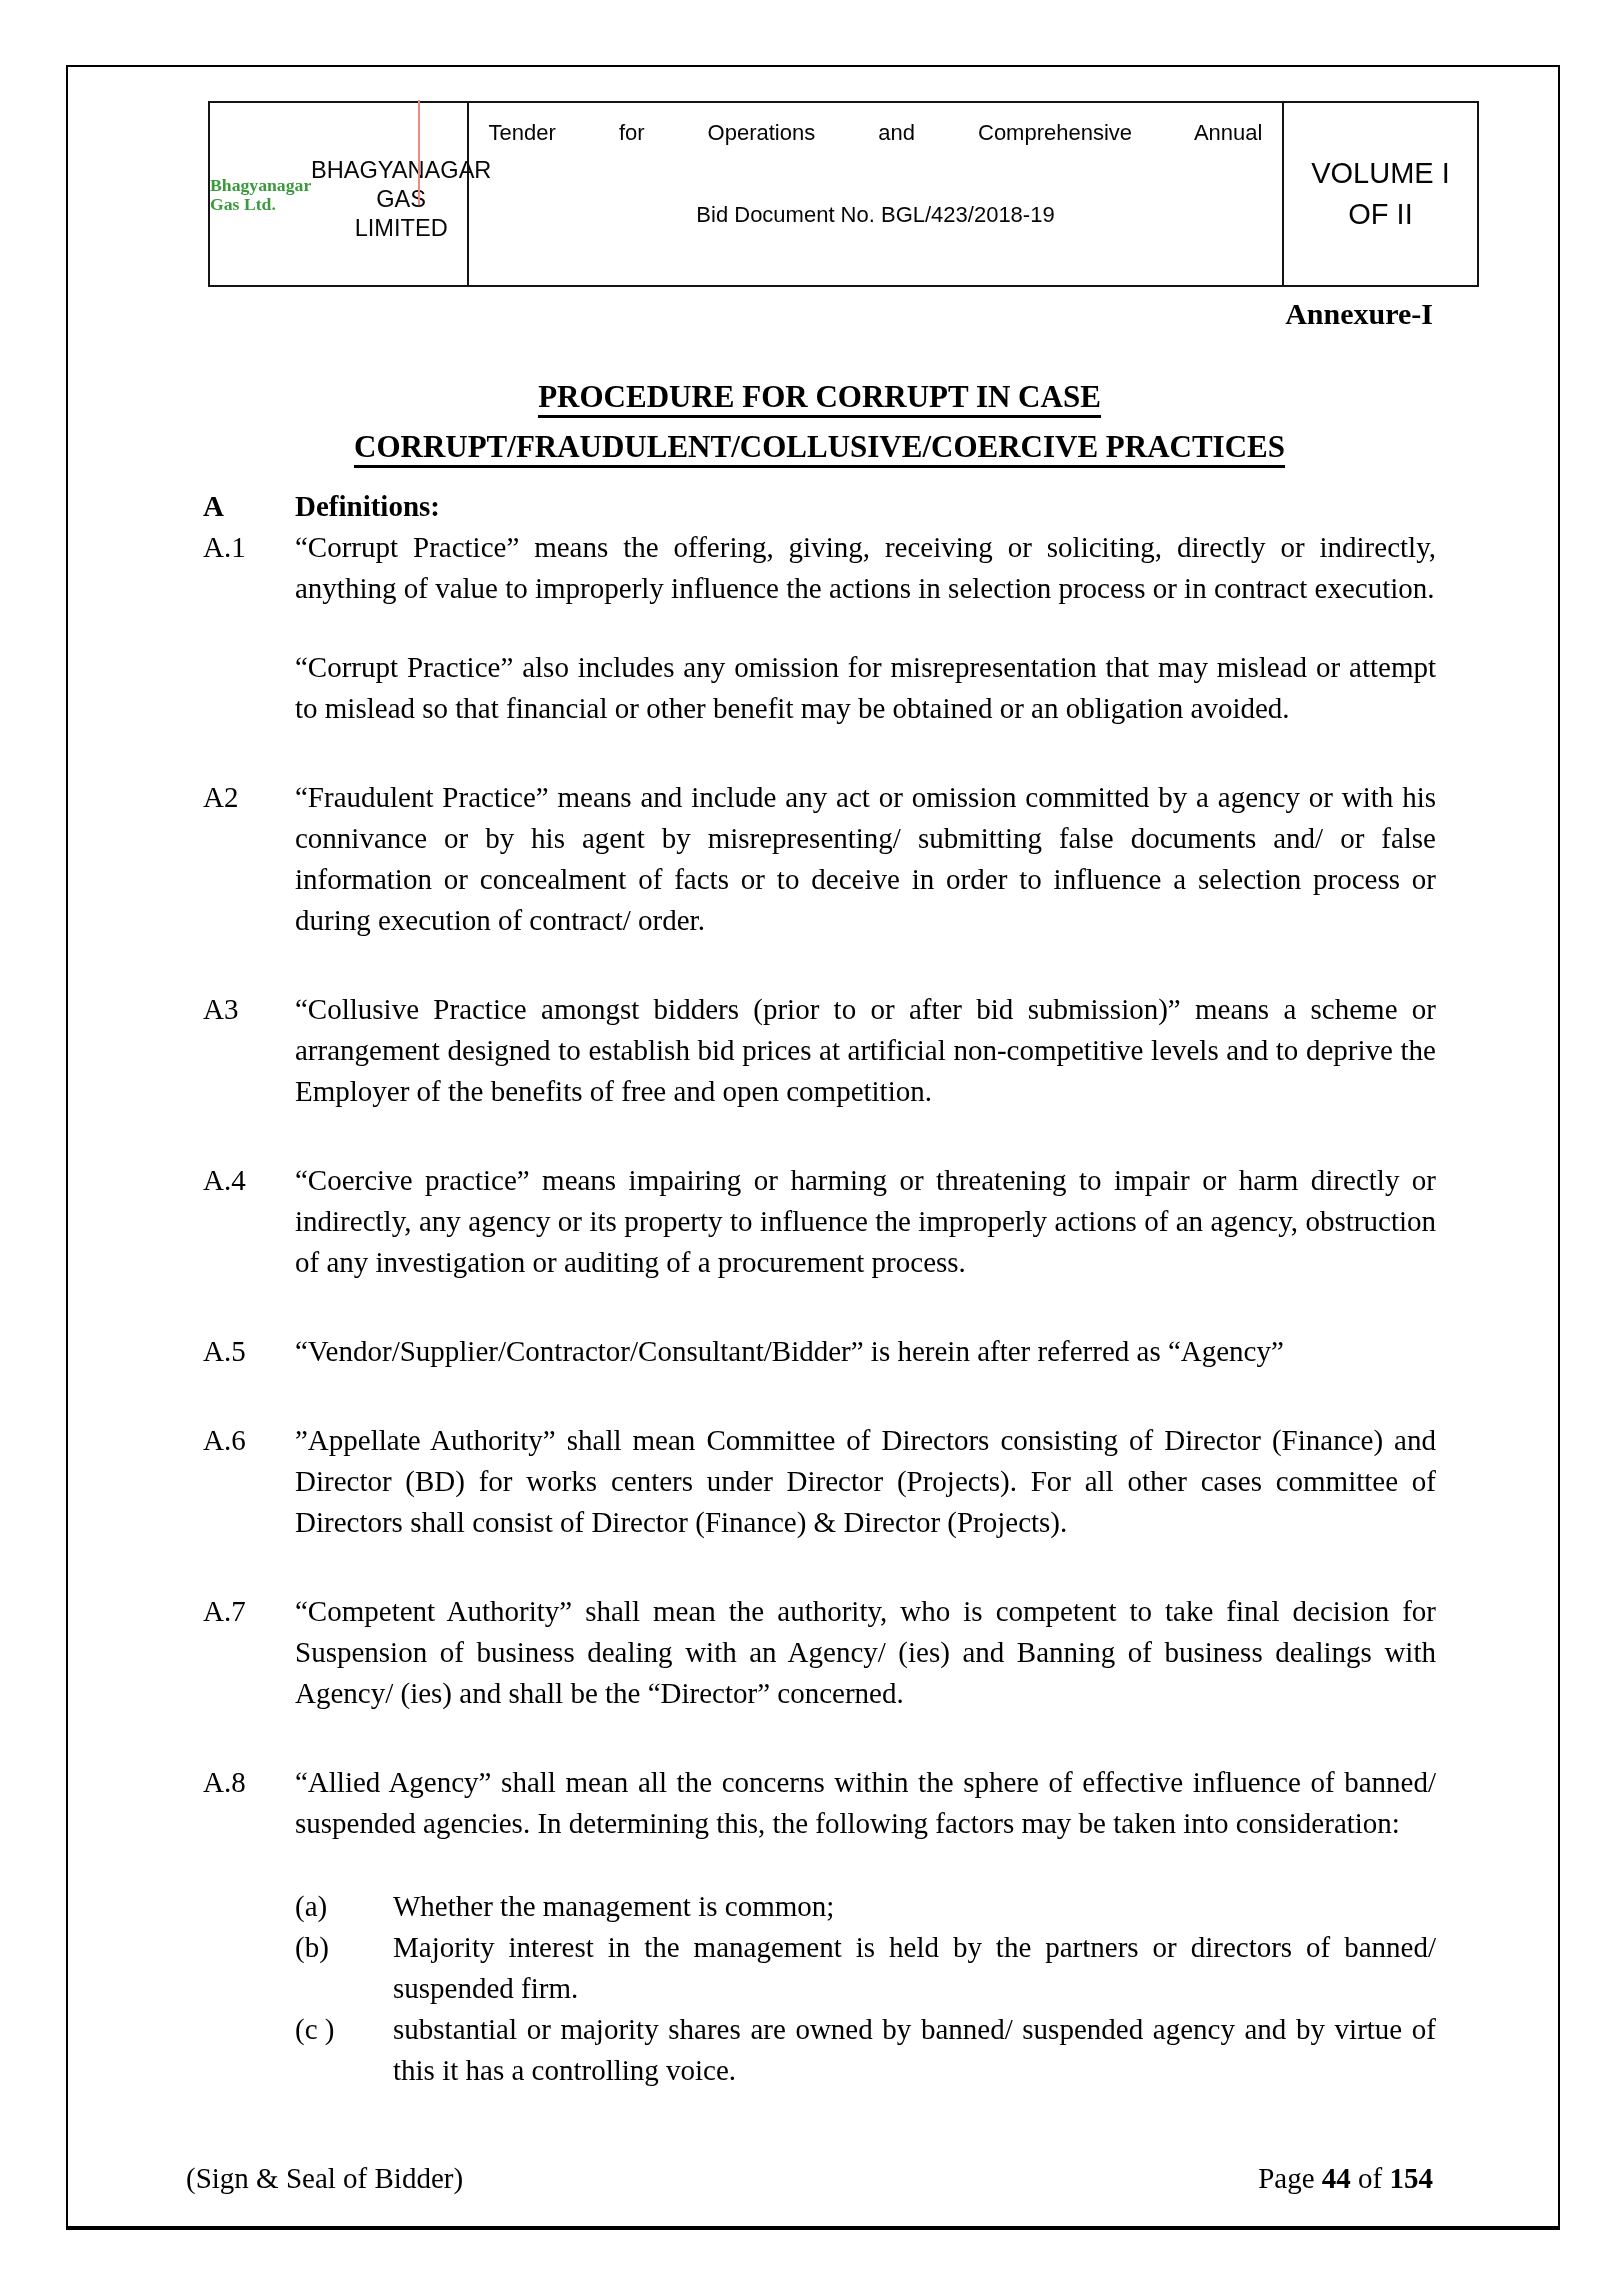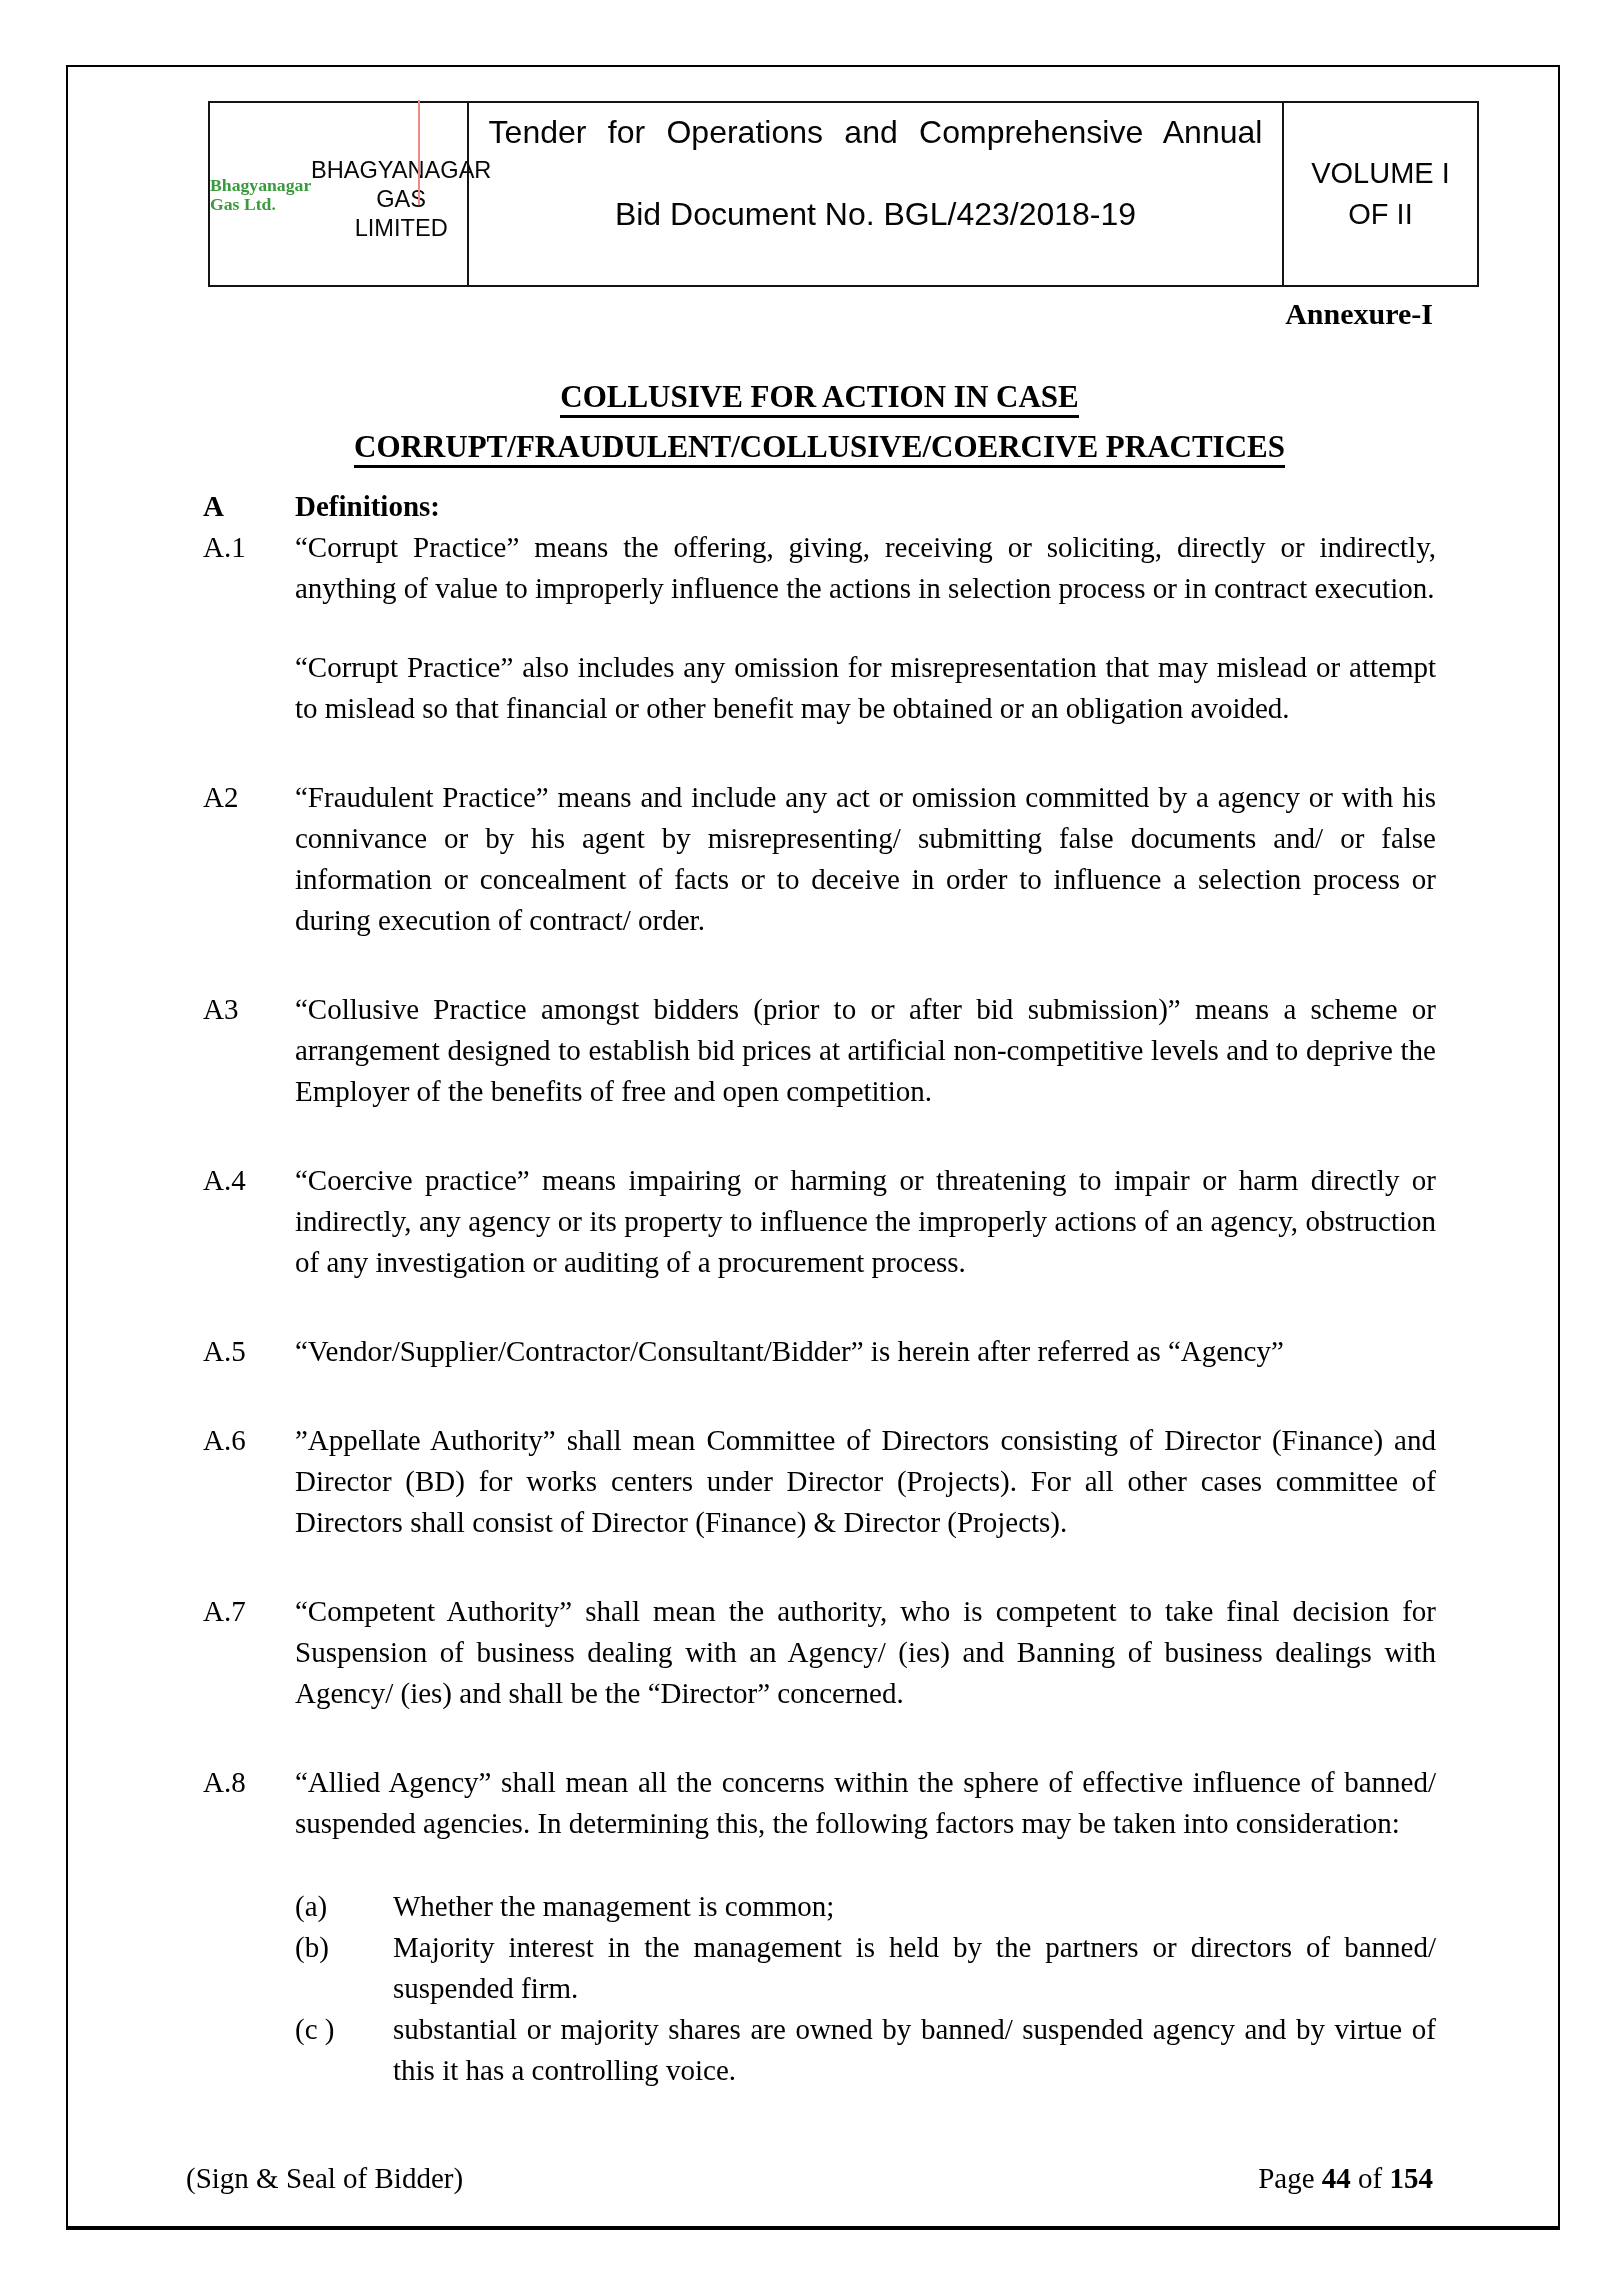--- a/index.html
+++ b/index.html
@@ -13,21 +13,21 @@
     box-sizing:border-box;border:2px solid #000;border-bottom-width:4.6px;background:#fff;
   }
   
   .hdr{
     position:absolute;left:140px;top:34px;width:1271px;height:186px;
     display:flex;box-sizing:border-box;border:2.6px solid #141414;
   }
   .cell{box-sizing:border-box;height:100%;}
   .cell-logo{width:257px;position:relative;display:flex;flex-direction:row;align-items:center;padding-top:3.9px;}
   .cell-title{width:817px;border-left:2.6px solid #141414;border-right:2.6px solid #141414;
-    padding:9.2px 19.6px 0 19.6px;font-family:"Liberation Sans",sans-serif;font-size:32px;line-height:41px;color:#050505;}
+    padding:9.2px 19.6px 0 19.6px;font-family:"Liberation Sans",sans-serif;font-size:22px;line-height:41px;color:#050505;}
   .cell-vol{flex:1;display:flex;flex-direction:column;justify-content:center;align-items:center;
     font-family:"Liberation Sans",sans-serif;font-size:29px;line-height:41px;color:#050505;}
   .scan-artifact{position:absolute;top:-2.6px;right:47px;width:2px;height:105px;background:#ee8c84;}
   .logo-svg{width:154px;height:99px;display:block;}
   .logo-caption{font-size:17.7px;line-height:19.6px;font-weight:bold;color:#3b9a3d;font-family:"Liberation Serif",serif;margin-top:-1.3px;}
   .company{font-family:"Liberation Sans",sans-serif;font-size:23.6px;line-height:29px;text-align:center;margin-top:7px;color:#080808;}
   .tline{display:block;}
   .tline-justify{text-align:justify;}
   .tline-justify::after{content:"";display:inline-block;width:100%;height:0;}
   .tline-center{text-align:center;}
@@ -101,21 +101,21 @@
 
     <div class="cell cell-vol">
       <span class="tline">VOLUME I</span>
       <span class="tline">OF II</span>
     </div>
   </div>
 
   <div class="annexure">Annexure-I</div>
 
   <div class="heading">
-    <div><span class="hline">COLLUSIVE FOR ACTION IN CASE</span></div>
+    <div><span class="hline">PROCEDURE FOR CORRUPT IN CASE</span></div>
     <div><span class="hline">CORRUPT/FRAUDULENT/COLLUSIVE/COERCIVE PRACTICES</span></div>
   </div>
 
   <div class="content" id="sections">
       <div class="sec tight">
         <div class="sec-label b">A</div>
         <div class="sec-body">
           <div class="sec-heading">Definitions:</div>
         </div>
       </div>

